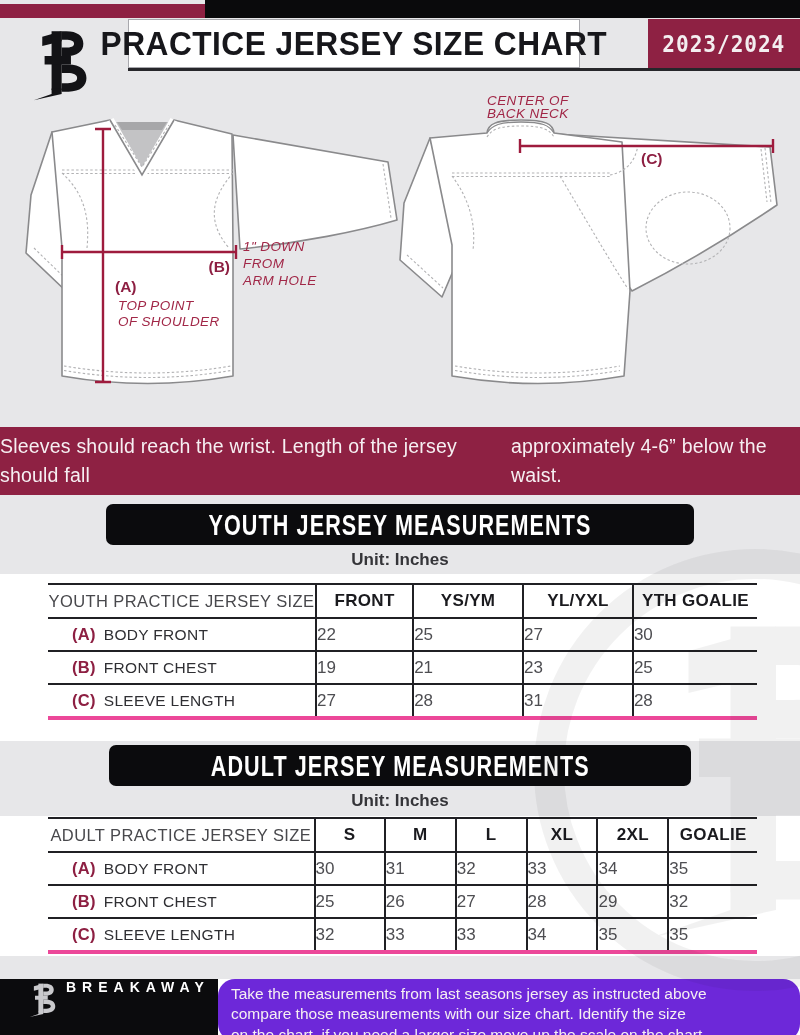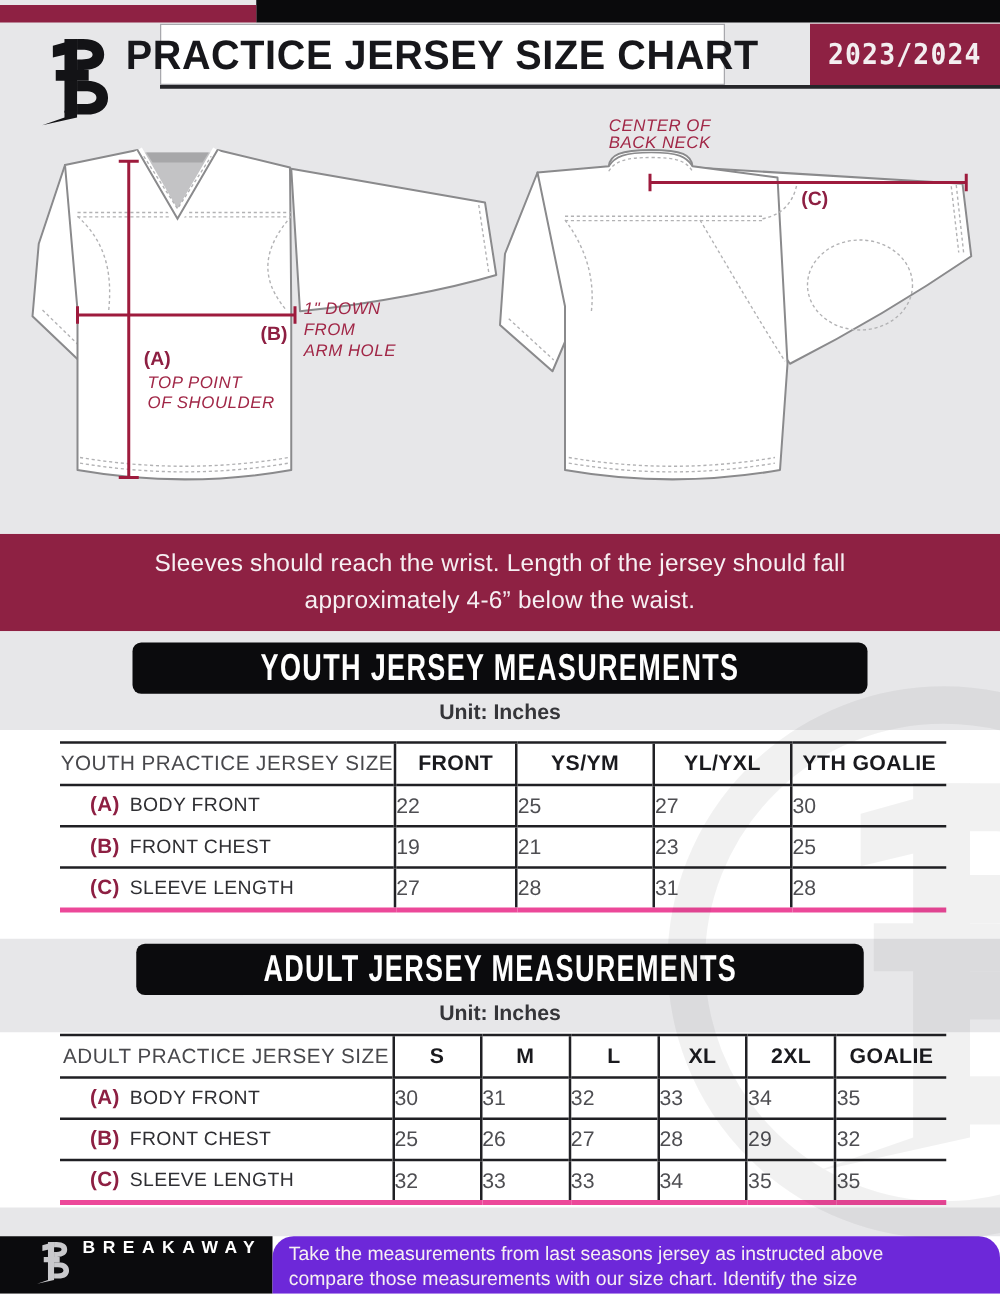--- a/index.html
+++ b/index.html
@@ -14,21 +14,21 @@
   .title-box .t{font-size:33px;font-weight:bold;color:#17171b;letter-spacing:.5px;white-space:nowrap;
                 display:inline-block;transform:scaleX(.96);}
   .season-box{position:absolute;left:648px;top:19px;width:152px;height:49px;background:#8e2143;
               display:flex;align-items:center;justify-content:center;}
   .season-box .t{font-family:"DejaVu Sans Mono",monospace;font-size:23px;font-weight:bold;color:#f3eef0;
                  letter-spacing:1px;display:inline-block;transform:scaleX(.92);white-space:nowrap;}
   .title-underline{position:absolute;left:128px;top:68px;width:672px;height:3px;background:#26262a;}
   .corner-logo{position:absolute;left:26px;top:24px;width:62px;height:78px;color:#131316;}
   .diagram-svg{position:absolute;left:0;top:85px;}
   
-  .notice{width:800px;height:78px;background:#8e2143;display:flex;flex-direction:column;
+  .notice{width:800px;height:68px;background:#8e2143;display:flex;flex-direction:row;
           align-items:center;justify-content:center;}
   .notice div{color:#f6eff2;font-size:19.5px;line-height:29px;font-weight:400;letter-spacing:.2px;}
   
   .sec-title{width:800px;background:#e7e7e9;text-align:center;}
   .sec-title.youth{height:79px;}
   .sec-title.adult{height:75px;}
   .pill{display:inline-flex;align-items:center;justify-content:center;height:41px;padding:0 28px;
         background:#0b0b0d;border-radius:7px;}
   .sec-title.youth .pill{margin-top:9px;}
   .sec-title.adult .pill{margin-top:4px;}

